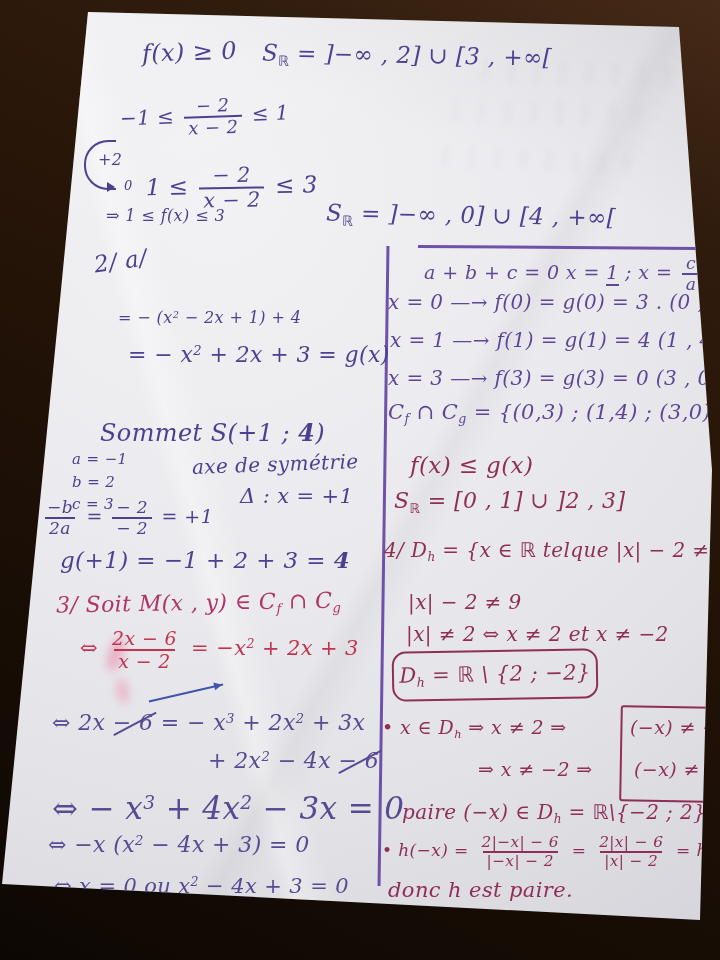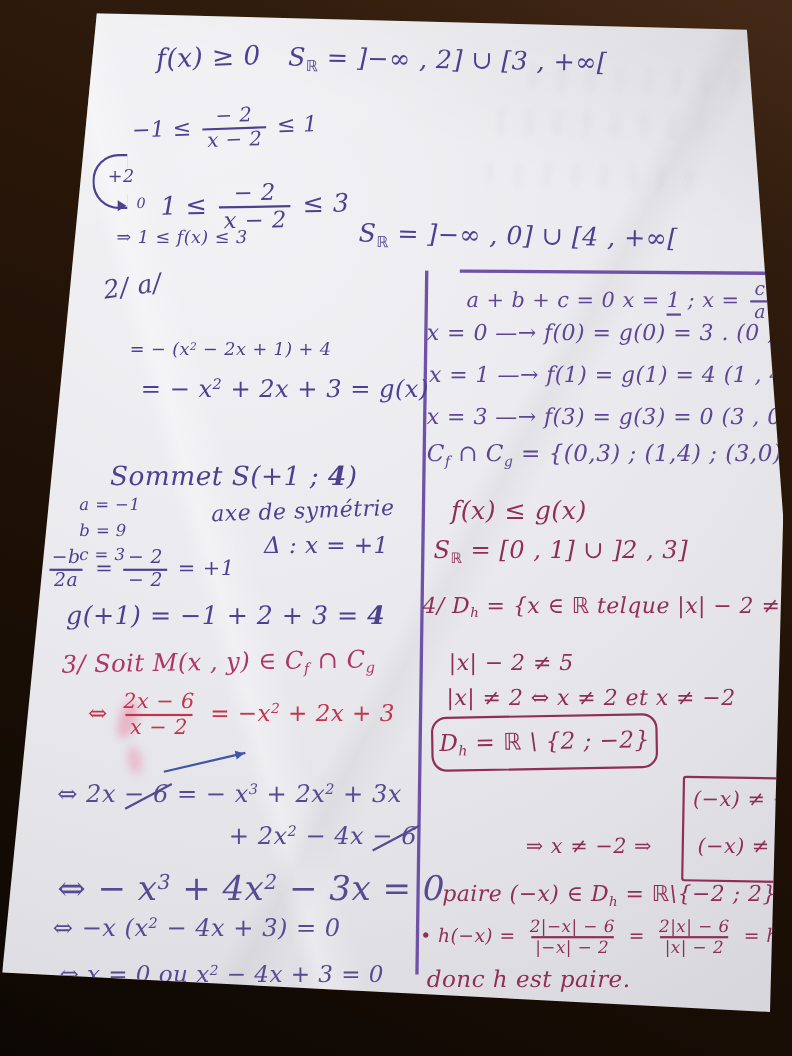--- a/index.html
+++ b/index.html
@@ -126,21 +126,21 @@
       </span><span class="tx"> ≤ 3</span></div>
   <div class="line blue" id="t4a"><span class="tx">⇒ 1 ≤ f(x) ≤ 3</span></div>
   <div class="line blue" id="t4b"><span class="tx">S</span><span class="sb">ℝ</span><span class="tx"> = ]−∞ , 0] ∪ [4 , +∞[</span></div>
 
   <div class="line blue" id="n2">2/ a/</div>
   <div class="line blue" id="l6"><span class="tx">= − (x</span><span class="sup">2</span><span class="tx"> − 2x + 1) + 4</span></div>
   <div class="line blue" id="l7"><span class="tx">= − x</span><span class="sup">2</span><span class="tx"> + 2x + 3 = g(x)</span></div>
   <div class="line blue" id="l9"><span class="tx">Sommet S(+1 ; </span><span class="b">4</span><span class="tx">)</span></div>
   <div class="line blue" id="abc">
     <div>a = −1</div>
-    <div>b = 9</div>
+    <div>b = 2</div>
     <div>c = 3</div>
   </div>
   <div class="line blue" id="axe1">axe de symétrie</div>
   <div class="line blue" id="axe2">Δ : x = +1</div>
   <div class="line blue" id="l12"><span class="frac">
         <span class="num">−b</span>
         <span class="den">2a</span>
       </span><span class="tx"> = </span><span class="frac">
         <span class="num">− 2</span>
         <span class="den">− 2</span>
@@ -165,25 +165,26 @@
         <span class="num">c</span>
         <span class="den">a</span>
       </span><span class="tx"> = </span></div>
   <div class="line purple" id="r2">x = 0 —→  f(0) = g(0) = 3 .    (0 , 3)</div>
   <div class="line purple" id="r3">x = 1 —→  f(1) = g(1) = 4      (1 , 4)</div>
   <div class="line purple" id="r4">x = 3 —→  f(3) = g(3) = 0     (3 , 0)</div>
   <div class="line purple" id="r5"><span class="tx">C</span><span class="sb">f</span><span class="tx"> ∩ C</span><span class="sb">g</span><span class="tx"> = {(0,3) ; (1,4) ; (3,0)}</span></div>
   <div class="line maroon" id="r6">f(x) ≤ g(x)</div>
   <div class="line maroon" id="r7"><span class="tx">S</span><span class="sb">ℝ</span><span class="tx"> = [0 , 1] ∪ ]2 , 3]</span></div>
   <div class="line maroon" id="r8"><span class="tx">4/ D</span><span class="sb">h</span><span class="tx"> = {x ∈ ℝ telque |x| − 2 ≠ 0}</span></div>
-  <div class="line maroon" id="r9">|x| − 2 ≠ 5</div>
+  <div class="line maroon" id="r9">|x| − 2 ≠ 9</div>
   <div class="line maroon" id="r10">|x| ≠ 2   ⇔   x ≠ 2  et  x ≠ −2</div>
   <div id="r11box">
     <div class="line maroon" id="r11"><span class="tx">D</span><span class="sb">h</span><span class="tx"> = ℝ \ {2 ; −2}</span></div>
   </div>
+  <div class="line maroon" id="r12a"><span class="tx">• x ∈ D</span><span class="sb">h</span><span class="tx">   ⇒  x ≠ 2   ⇒</span></div>
   <div id="box2"></div>
   <div class="line maroon" id="r12b">(−x) ≠ −2</div>
   <div class="line maroon" id="r13a">⇒  x ≠ −2  ⇒</div>
   <div class="line maroon" id="r13b">(−x) ≠ 2</div>
   <div class="line maroon" id="r14"><span class="tx">paire (−x) ∈ D</span><span class="sb">h</span><span class="tx"> = ℝ\{−2 ; 2}</span></div>
   <div class="line maroon" id="r15"><span class="tx">• h(−x) = </span><span class="frac">
         <span class="num">2|−x| − 6</span>
         <span class="den">|−x| − 2</span>
       </span><span class="tx"> = </span><span class="frac">
         <span class="num">2|x| − 6</span>

